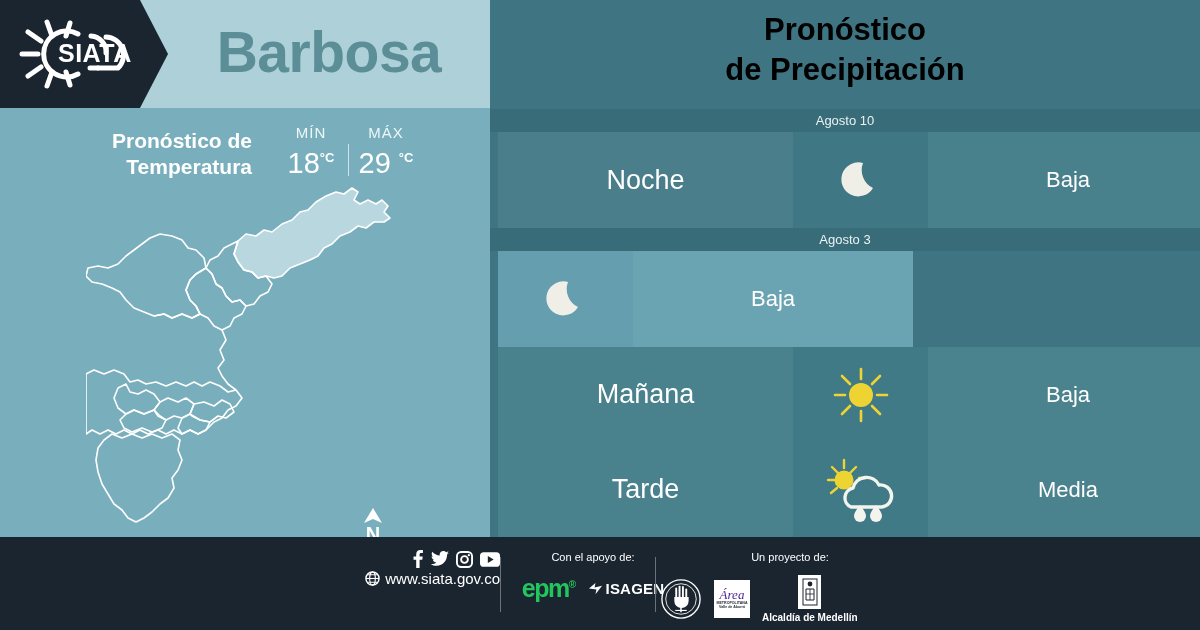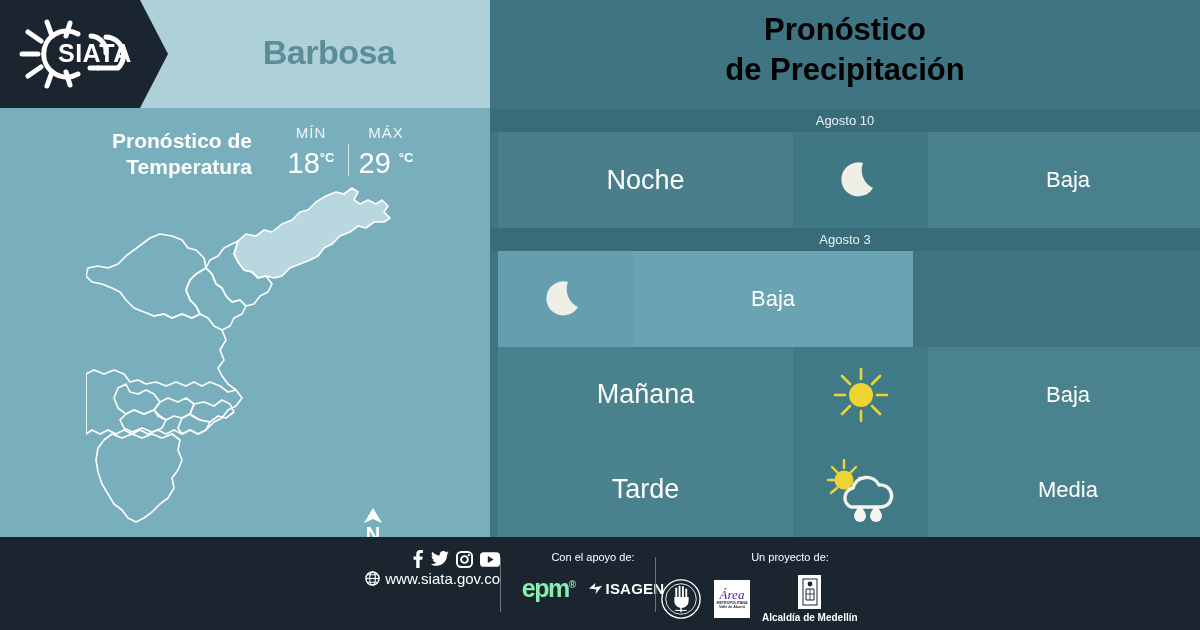--- a/index.html
+++ b/index.html
@@ -15,21 +15,21 @@
   .left-panel{position:absolute;left:0;top:0;width:490px;height:537px;background:#79afbc;}
   .left-header{position:absolute;left:0;top:0;width:490px;height:108px;background:#aed0d9;}
   .logo-banner{
     position:absolute;left:0;top:0;width:168px;height:108px;background:#1b2530;
     clip-path:polygon(0 0, 140px 0, 168px 54px, 140px 108px, 0 108px);
   }
   .logo-svg{position:absolute;left:14px;top:14px;}
   .city-title{
     position:absolute;left:168px;top:0;width:322px;height:104px;
     display:flex;align-items:center;justify-content:center;
-    color:#5b8e96;font-size:34px;font-weight:bold;letter-spacing:-0.5px;
+    color:#5b8e96;font-size:57px;font-weight:bold;letter-spacing:-0.5px;
   }
 
   .temp-block{position:absolute;left:60px;top:122px;width:390px;height:62px;
     display:flex;align-items:flex-start;}
   .temp-title{
     color:#ffffff;font-size:21px;font-weight:bold;line-height:26px;
     text-align:right;width:192px;padding-top:6px;
   }
   .temp-vals{display:flex;margin-left:22px;padding-top:2px;}
   .temp-col{display:flex;flex-direction:column;align-items:center;width:74px;}
@@ -76,21 +76,21 @@
   .social-icons{display:flex;justify-content:flex-end;gap:7px;align-items:center;height:20px;}
   .handle{font-size:21px;font-weight:bold;line-height:25px;letter-spacing:-0.3px;}
   .site{font-size:15px;line-height:19px;display:flex;align-items:center;justify-content:flex-end;gap:5px;}
   .vline{position:absolute;top:20px;width:1px;height:55px;background:#6a737c;}
   .support-group{position:absolute;left:513px;top:14px;width:160px;text-align:center;color:#fff;}
   .support-cap{font-size:11px;margin-bottom:11px;}
   .project-group{position:absolute;left:700px;top:14px;width:180px;text-align:center;color:#fff;}
   .project-cap{font-size:11px;}
   .logo-row{position:absolute;left:660px;top:38px;width:230px;display:flex;align-items:center;gap:12px;}
   .epm-row{display:flex;align-items:center;justify-content:center;gap:13px;}
-  .epm-word{font-size:25px;font-weight:bold;letter-spacing:-1.5px;color:#86efac;}
+  .epm-word{font-size:25px;font-weight:bold;letter-spacing:-1.5px;color:#22c55e;}
   .epm-word sup{font-size:10px;vertical-align:super;}
   .isagen-word{font-size:15px;font-weight:bold;letter-spacing:0.2px;color:#fff;}
   .alcaldia-word{font-size:10px;font-weight:bold;color:#fff;white-space:nowrap;}
   .area-box{background:#fff;width:36px;height:38px;display:flex;flex-direction:column;align-items:center;justify-content:center;}
   .area-script{color:#4c1d95;font-size:13px;font-style:italic;font-family:"Liberation Serif",serif;line-height:12px;}
   .area-sub{color:#1b2530;font-size:3.6px;font-weight:bold;line-height:4.4px;text-align:center;}
   .medellin-box{background:#fff;width:23px;height:34px;display:flex;align-items:center;justify-content:center;}
 </style>
 </head>
 <body>

